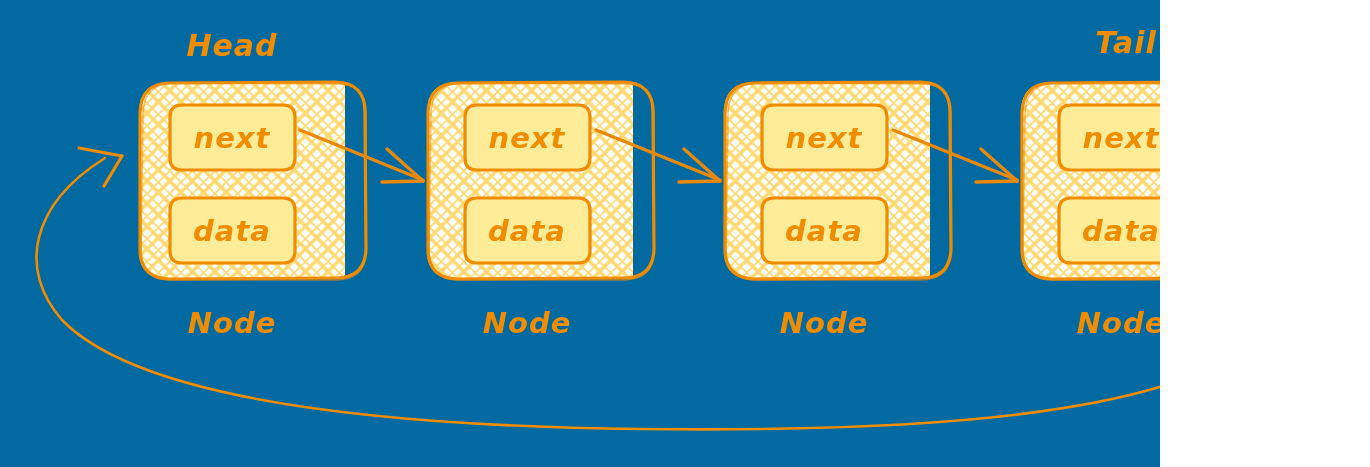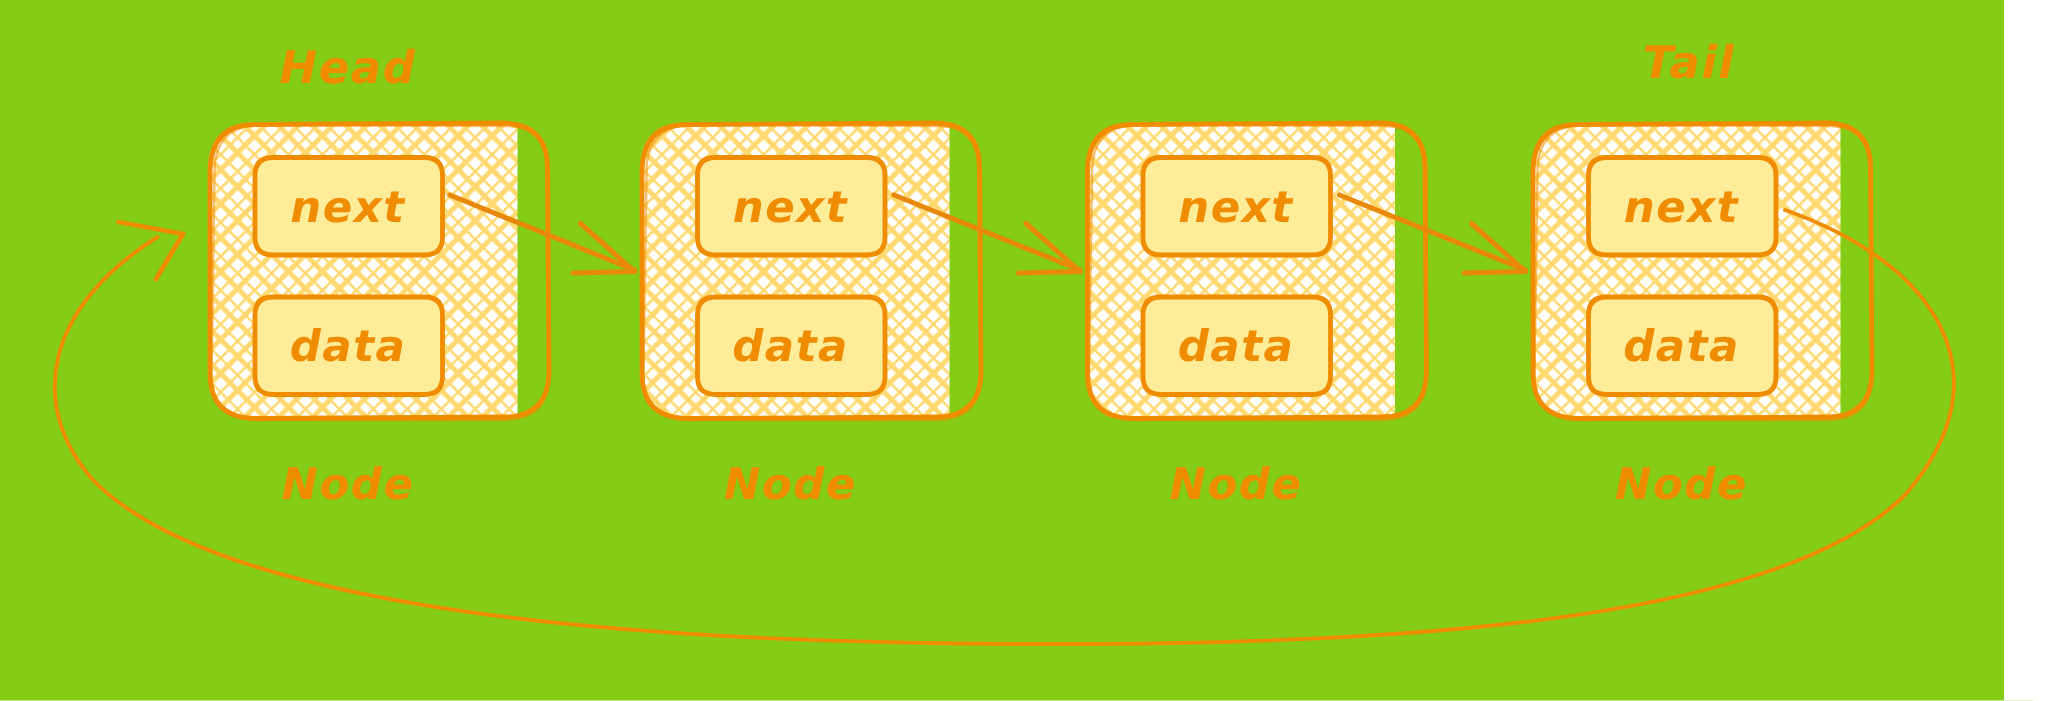--- a/index.html
+++ b/index.html
@@ -6,23 +6,23 @@
   html, body {
     margin: 0;
     padding: 0;
     background: #ffffff;
   }
   body {
     font-family: "Liberation Sans", sans-serif;
   }
   #canvas-wrap {
     position: relative;
-    width: 1336px;
+    width: 1160px;
     height: 467px;
-    background: #84cc16;
+    background: #0369a1;
     overflow: hidden;
   }
   svg#diagram {
     display: block;
     width: 1370px;
     height: 467px;
   }
   .hand-text {
     font-family: "DejaVu Sans", sans-serif;
     font-style: italic;

